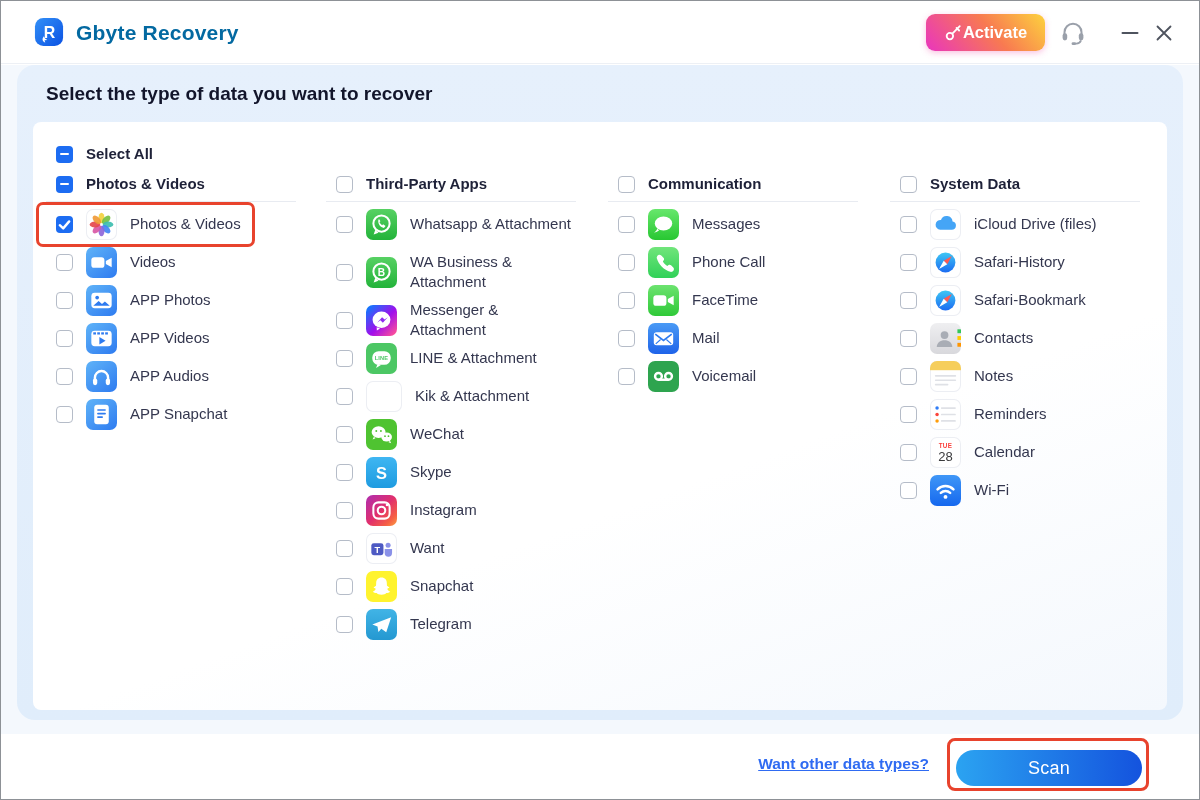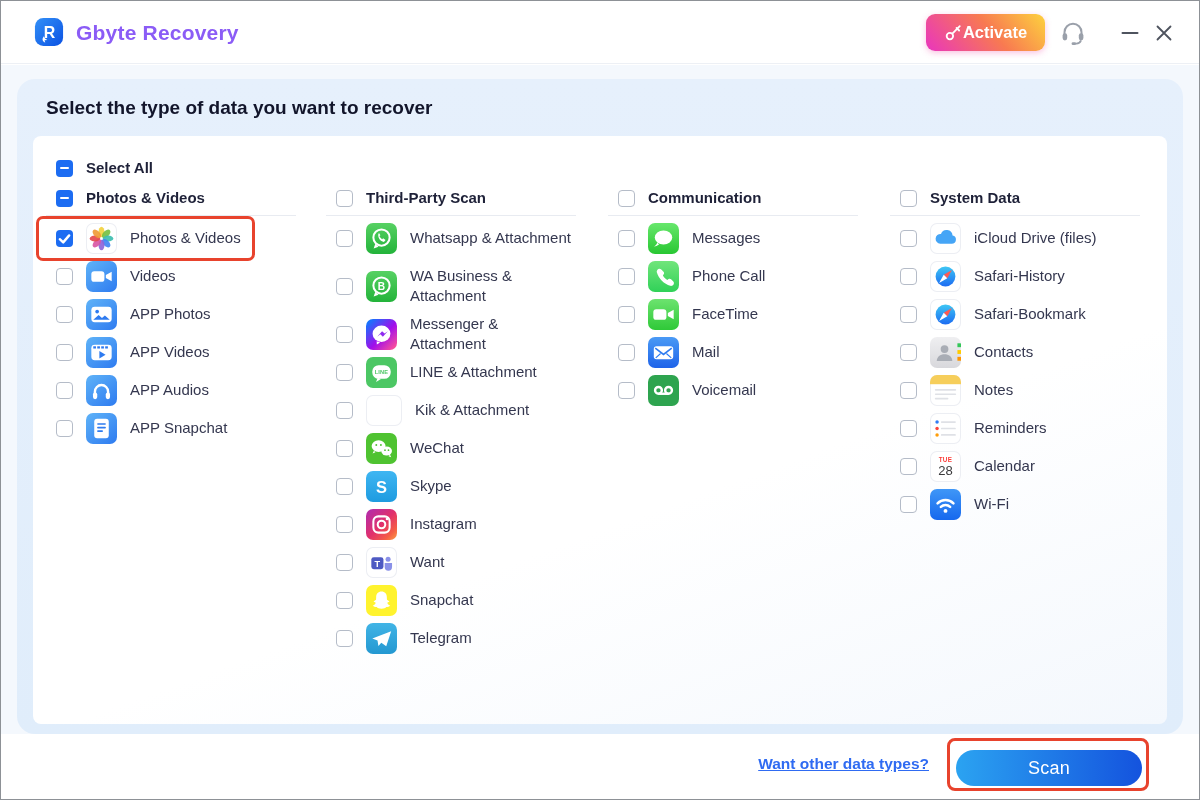--- a/index.html
+++ b/index.html
@@ -6,34 +6,34 @@
   body { background:#fff; }
   #window{
     position:relative; width:1200px; height:800px;
     border:1px solid #8D9196; background:#fff; overflow:hidden;
     font-family:"Liberation Sans","DejaVu Sans",sans-serif; color:#23263F;
   }
   
   #titlebar{ position:absolute; left:0; top:0; width:100%; height:63px; background:#fff; border-bottom:1px solid #EDF0F5; }
   #logo{ position:absolute; left:33px; top:16px; width:30px; height:30px; }
   #app-title{ position:absolute; left:75px; top:0; height:63px; display:flex; align-items:center;
-    font-size:21px; font-weight:bold; color:#8b5cf6; letter-spacing:.2px; }
+    font-size:21px; font-weight:bold; color:#0369a1; letter-spacing:.2px; }
   #activate-btn{ position:absolute; left:925px; top:13px; width:119px; height:37px; border:none; border-radius:9px;
     background:linear-gradient(50deg,var(--act1) 0%,#F87A51 55%,var(--act2) 100%);
     color:#fff; font-size:16.5px; font-weight:bold; font-family:inherit;
     display:flex; align-items:center; justify-content:center; cursor:pointer;
     box-shadow:0 2px 6px rgba(240,80,170,.35); }
   #headset-btn{ position:absolute; left:1057px; top:17px; width:30px; height:30px; background:none; border:none; cursor:pointer; }
   #min-btn,#close-btn{ position:absolute; top:21px; width:26px; height:22px; background:none; border:none; cursor:pointer;
     display:flex; align-items:center; justify-content:center; }
   #min-btn{ left:1116px; }
   #close-btn{ left:1150px; }
   
   #content-bg{ position:absolute; left:0; top:64px; width:100%; height:669px; background:#F4F8FD; }
-  #panel{ position:absolute; left:16px; top:14px; width:1166px; height:655px; border-radius:18px;
+  #panel{ position:absolute; left:16px; top:0; width:1166px; height:655px; border-radius:18px;
     background:linear-gradient(180deg,#E4EFFC, #DBE8FA); }
   #panel h1{ position:absolute; left:29px; top:18px; font-size:19px; font-weight:bold; color:#12152B; }
   #card{ position:absolute; left:16px; top:57px; width:1134px; height:588px; border-radius:8px;
     background:linear-gradient(160deg,#ffffff 60%,#F4F8FD); }
   
   .row{ display:flex; align-items:center; gap:13px; padding-left:12px; height:38px; position:relative; }
   .row.header-row{ height:32px; }
   .row.tall{ height:58px; }
   .cb{ width:17px; height:17px; border-radius:4px; flex-shrink:0;
     display:flex; align-items:center; justify-content:center; cursor:pointer; }
@@ -193,21 +193,21 @@
                     <rect x="11.5" y="10.5" width="9" height="1.7" rx=".8" fill="#2E7BF0"></rect>
                     <rect x="11.5" y="14.2" width="9" height="1.7" rx=".8" fill="#2E7BF0"></rect>
                     <rect x="11.5" y="17.9" width="6" height="1.7" rx=".8" fill="#2E7BF0"></rect>
                   </svg></span>
                 <span class="label">APP Snapchat</span>
               </div>
             </div>
             <div class="column" style="left: 291px;">
               <div class="row header-row">
                 <div class="cb unchecked"></div>
-                <span class="label header-label">Third-Party Scan</span>
+                <span class="label header-label">Third-Party Apps</span>
               </div>
               <div class="divider"></div>
               <div class="row item-row">
                 <div class="cb unchecked"></div>
                 <span class="appicon" style="background: linear-gradient(rgb(87, 209, 99), rgb(35, 179, 58));"><svg viewBox="0 0 32 32" width="31" height="31">
                     <circle cx="16" cy="15" r="8.4" stroke="#fff" stroke-width="2.1" fill="none"></circle>
                     <path d="M9.6 21.4 l-1.7 4.8 5-1.6z" fill="#fff"></path>
                     <path d="M12.7 11.6 c-.6 3.7 2.1 7.2 5.8 8 l1.7-2 -2.5-1.8 -1 1 c-1.3-.7-2.3-1.9-2.8-3.3 l1-.9 -1.5-2.4z" fill="#fff"></path>
                   </svg></span>
                 <span class="label">Whatsapp &amp; Attachment</span>

